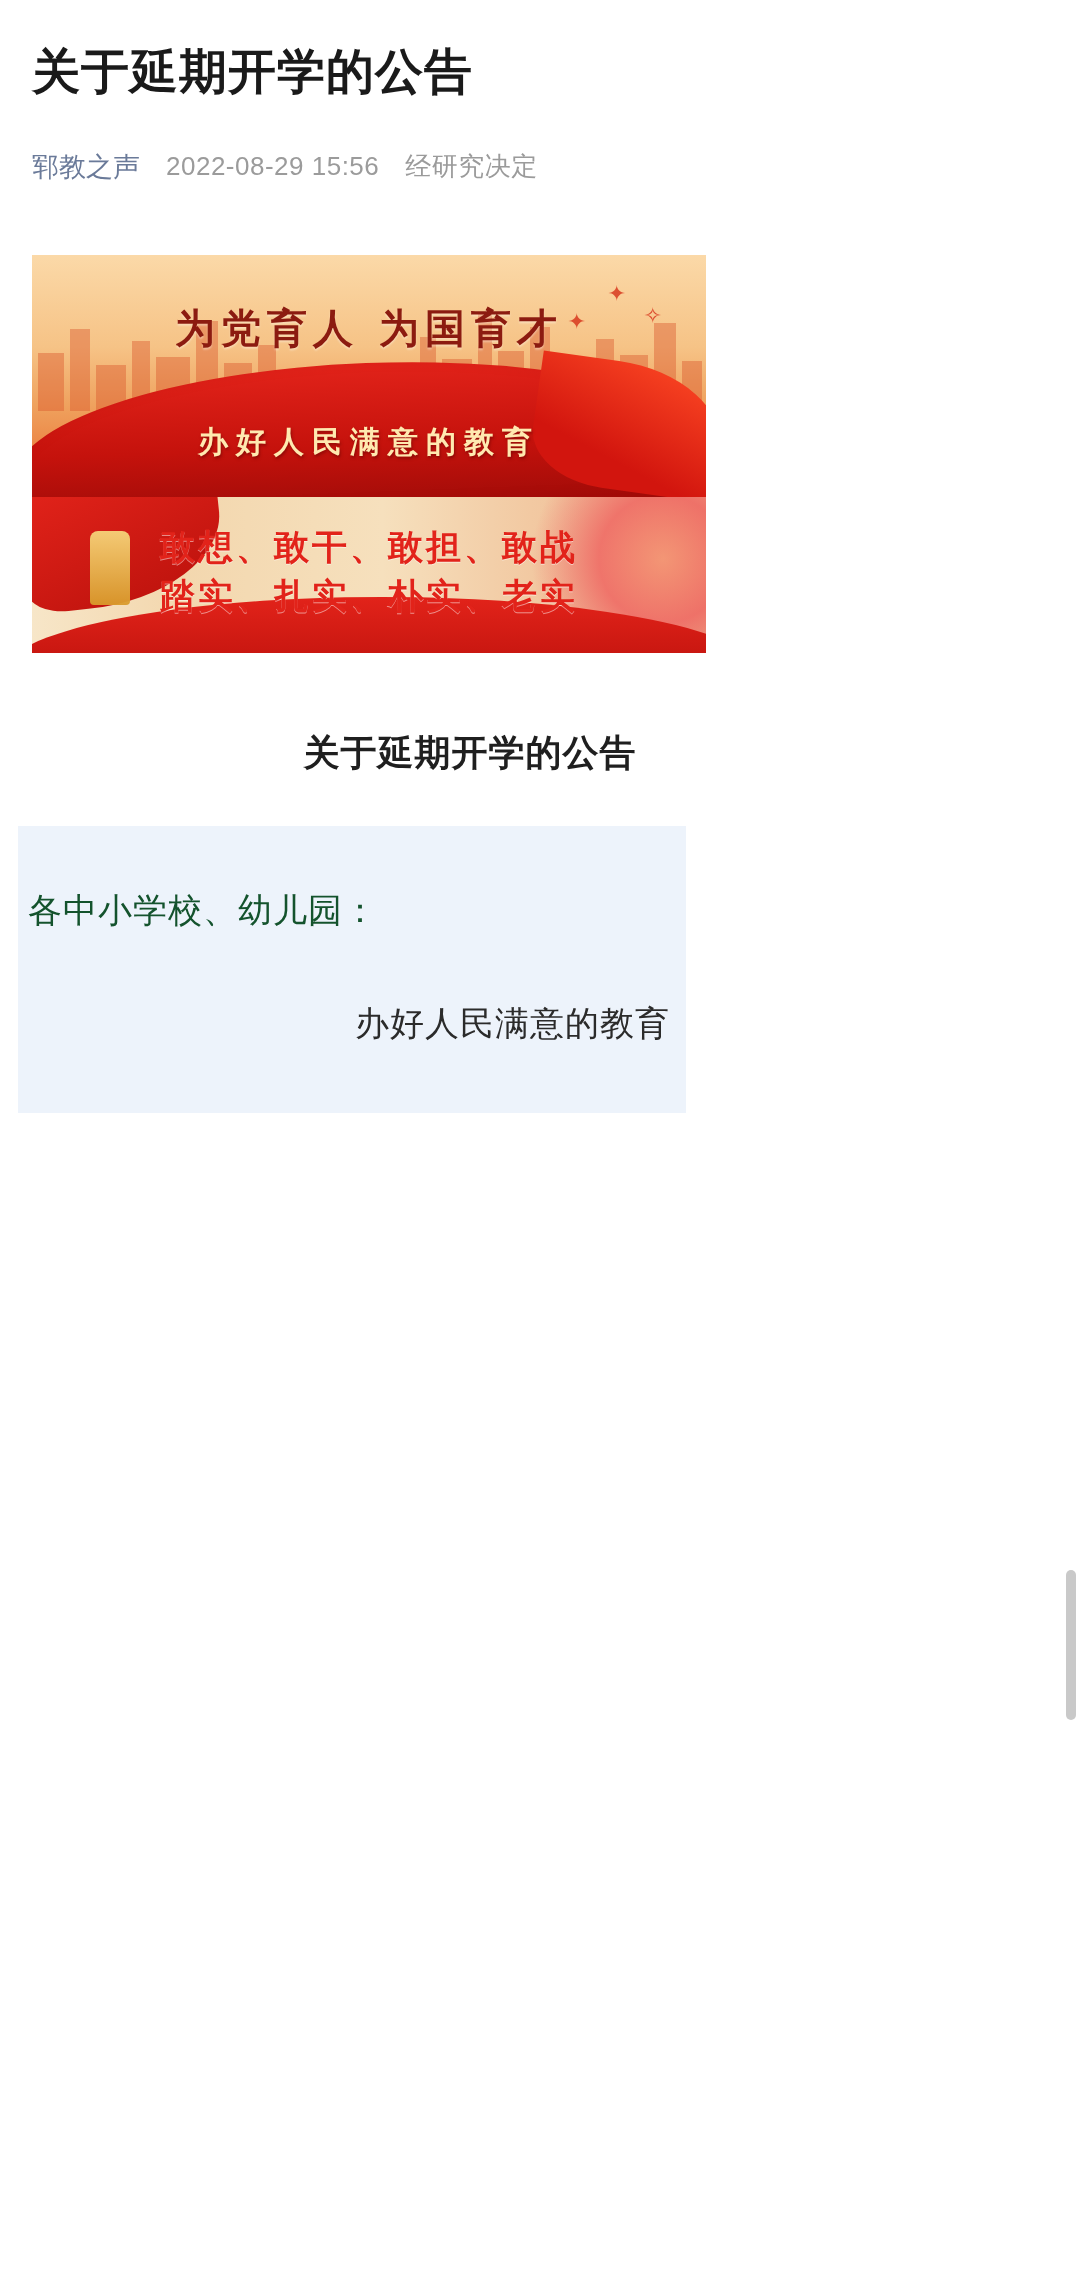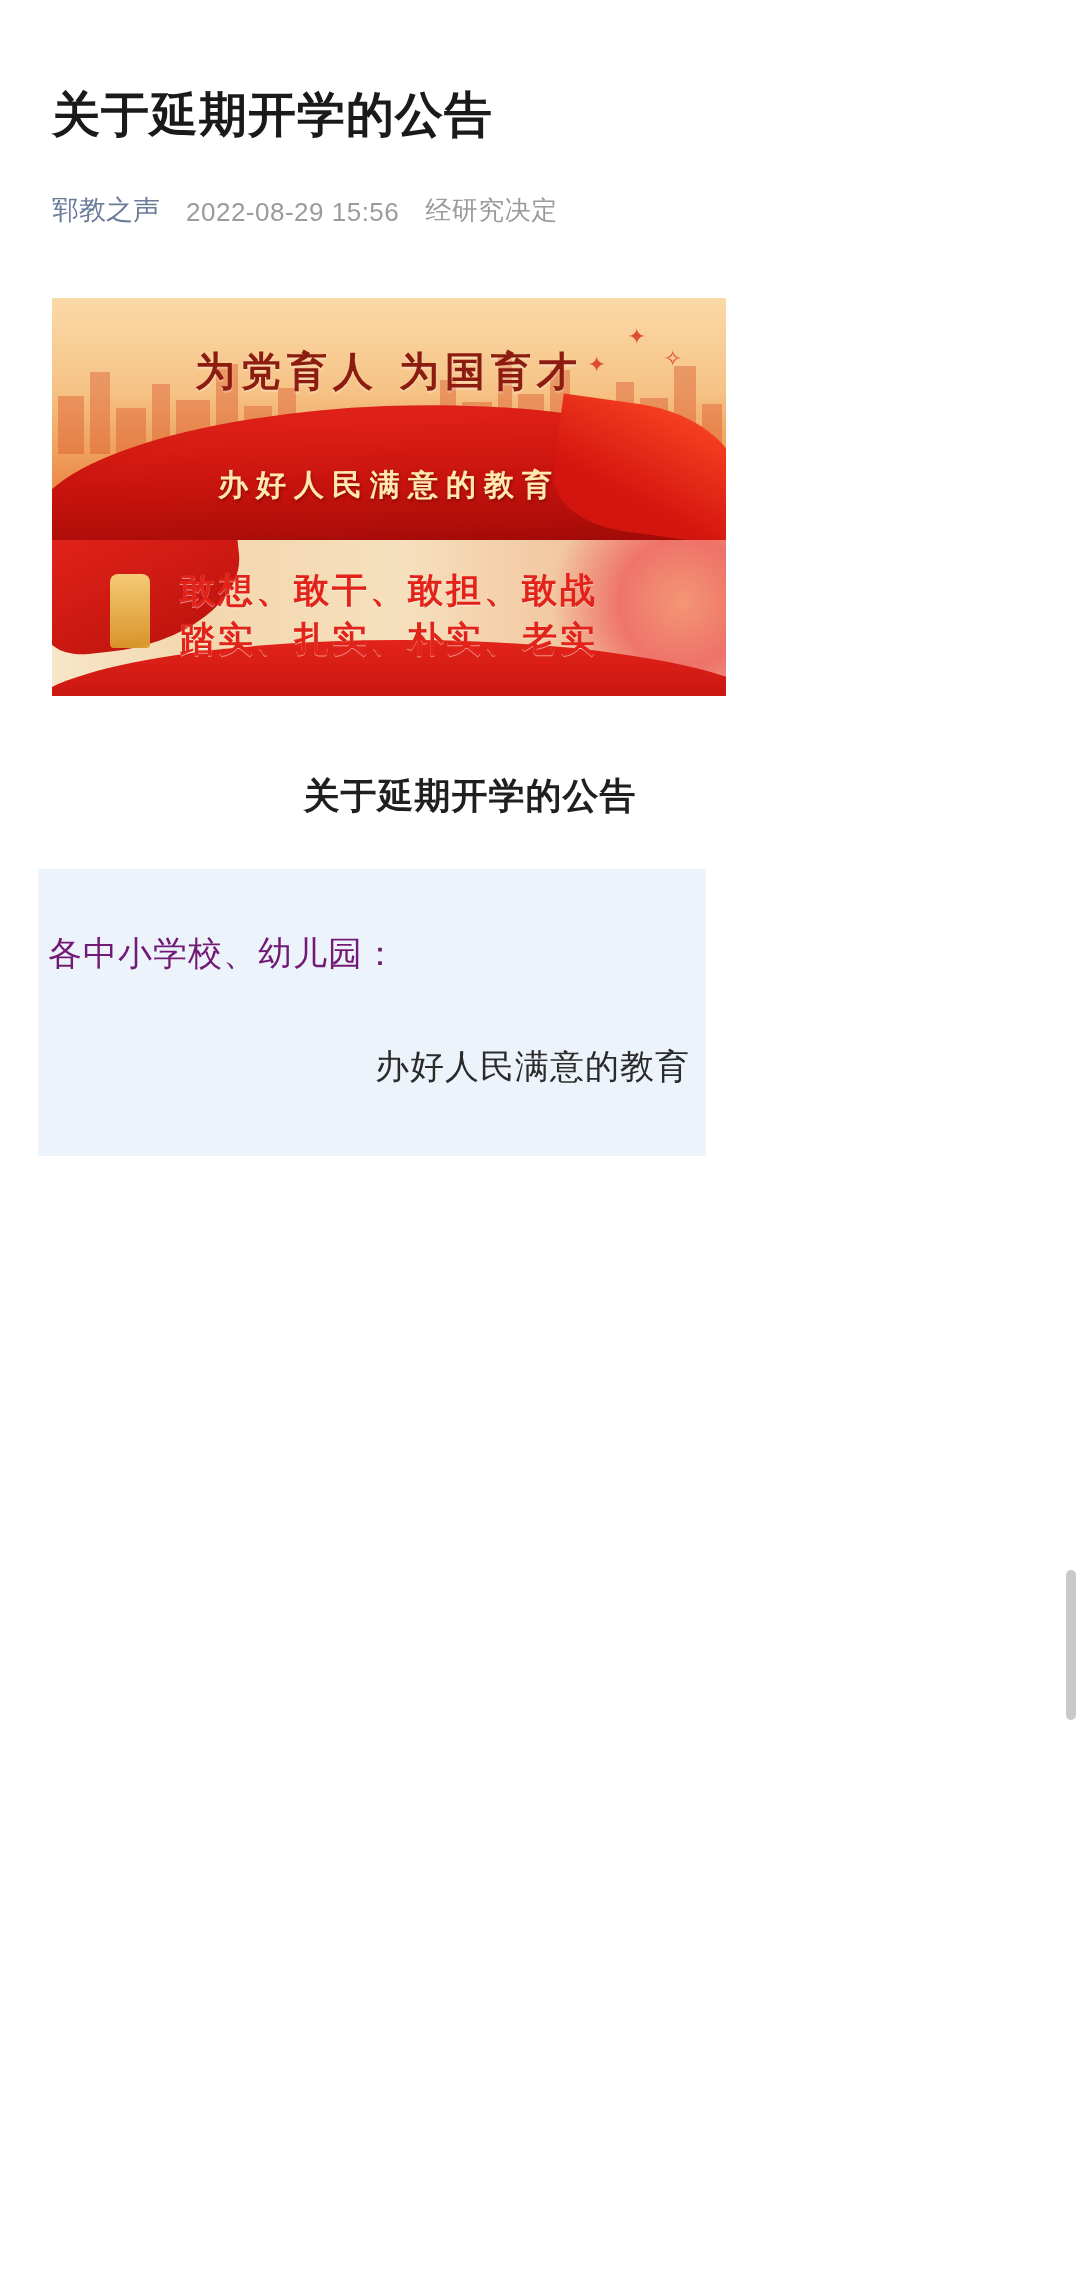--- a/index.html
+++ b/index.html
@@ -12,38 +12,37 @@
     min-height: 2277px;
     font-family: "Liberation Sans", "DejaVu Sans", sans-serif;
     -webkit-font-smoothing: antialiased;
     position: relative;
     overflow: hidden;
   }
 
   .article {
     width: 940px;
     box-sizing: border-box;
-    padding: 0 52px;
-    margin-top: 43px;
+    padding: 0 32px;
   }
 
   .article-title {
     font-size: 48px;
     line-height: 1.35;
     color: #1a1a1a;
     font-weight: 600;
     letter-spacing: 1px;
     padding-top: 40px;
     margin: 0;
   }
 
   .meta-row {
     margin-top: 44px;
     display: flex;
-    align-items: flex-end;
+    align-items: center;
     font-size: 26px;
     color: #9b9b9b;
   }
   .meta-account {
     color: #6a7a99;
     margin-right: 26px;
     font-size: 27px;
   }
   .meta-time {
     margin-right: 26px;
@@ -205,21 +204,21 @@
     margin-top: 48px;
     margin-left: -14px;
     width: 668px;
     box-sizing: border-box;
     background: #edf3fb;
     padding: 56px 10px 60px 10px;
   }
   .notice-p {
     font-size: 34px;
     line-height: 1.68;
-    color: #701a75;
+    color: #14532d;
     letter-spacing: 1px;
     margin: 0;
   }
   .notice-p.indent {
     text-indent: 2em;
     margin-top: 6px;
   }
   .sign {
     margin-top: 56px;
     text-align: right;

